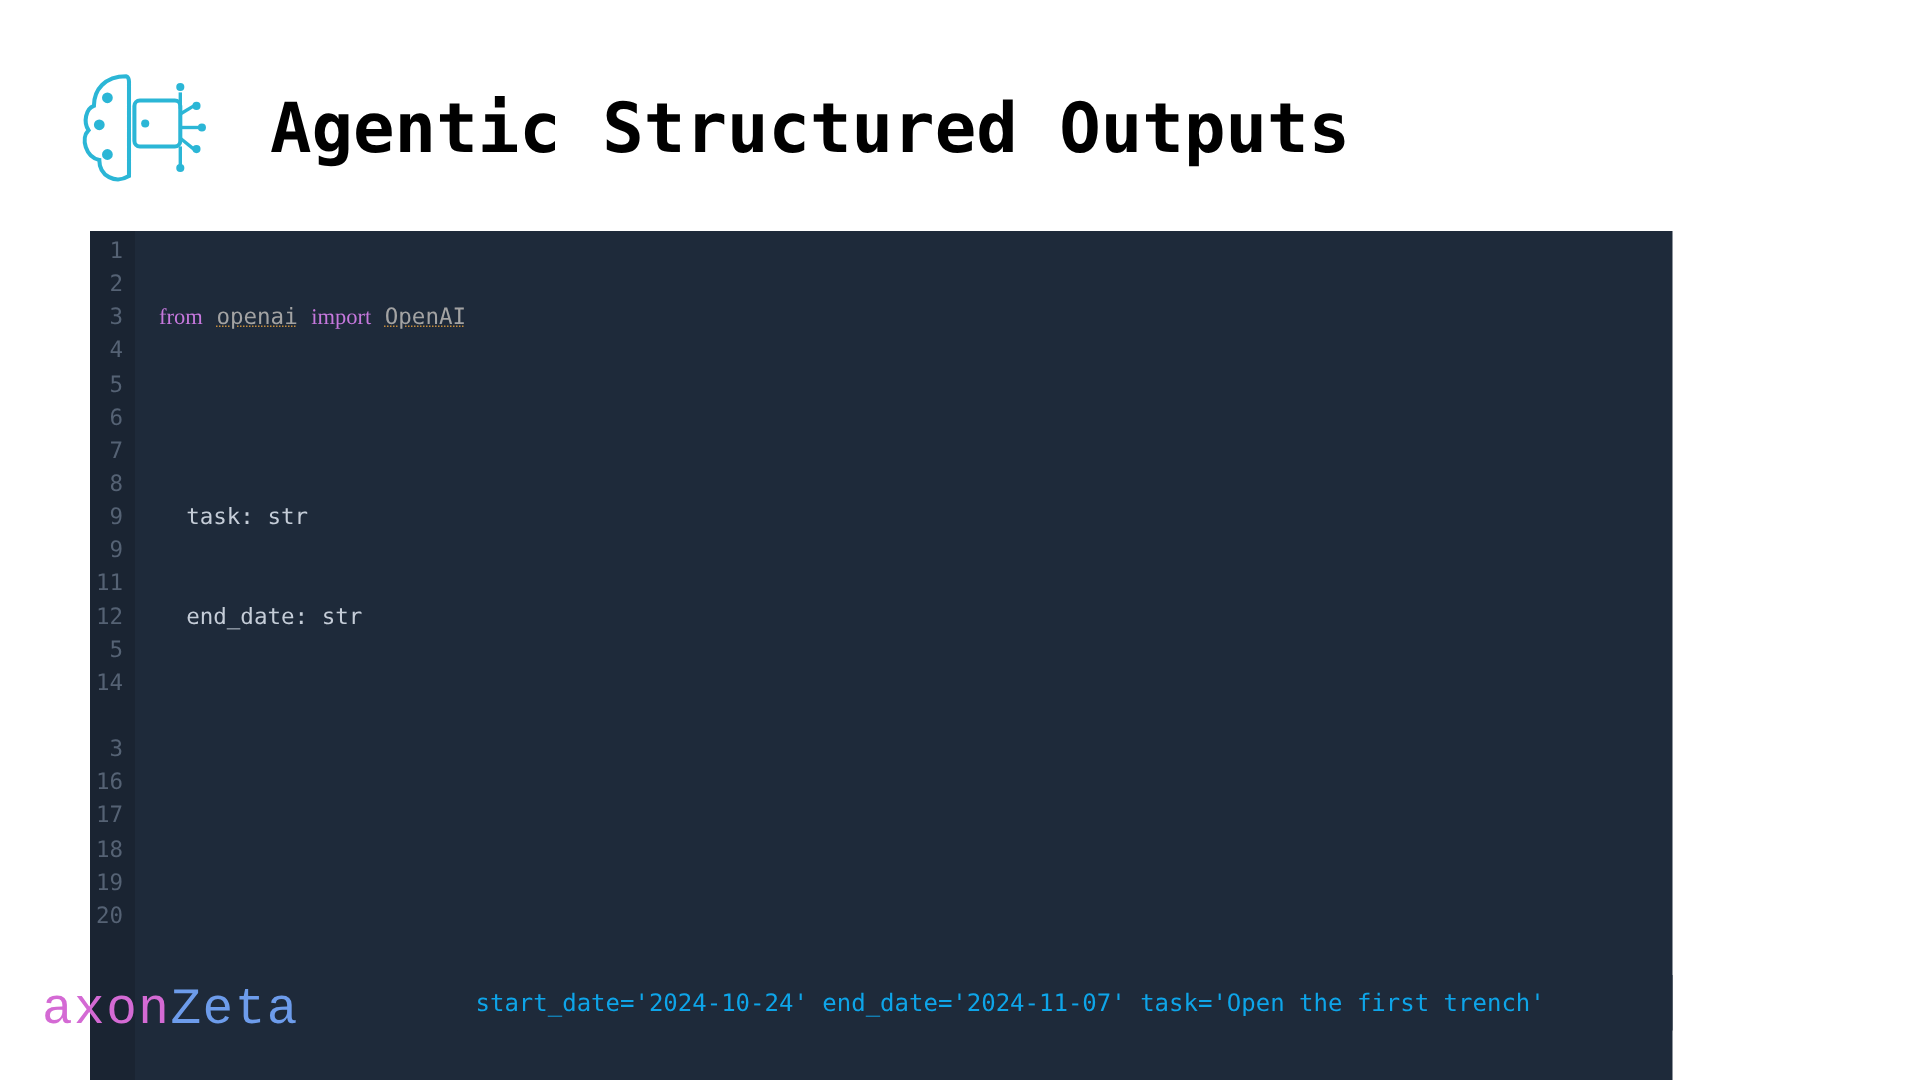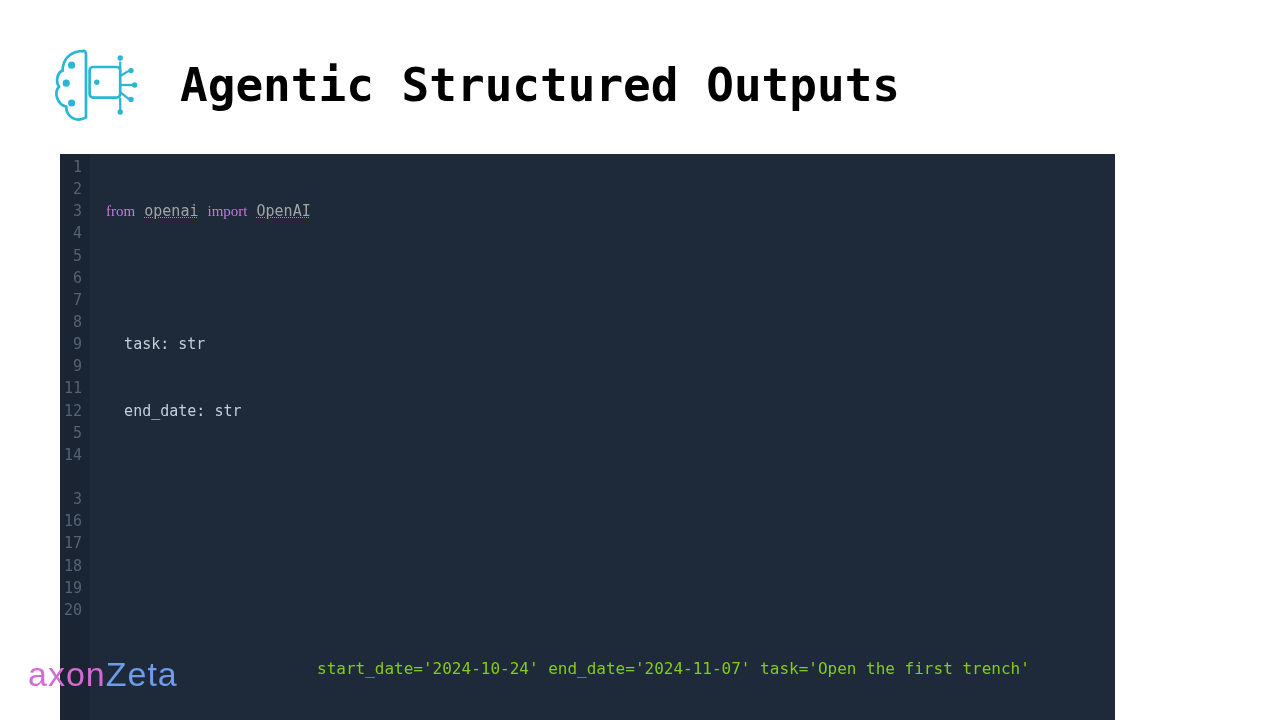--- a/index.html
+++ b/index.html
@@ -52,30 +52,30 @@
   .code .row { height: 22.15px; }
   .kw  { color: #c678dd; font-family: Liberation Serif, serif; }
   .lib { color: #a3a3a3; text-decoration: underline dotted #c28b3e; text-decoration-thickness: 1px; }
   .cls { color: #d8b35a; }
   .output-bar {
     position: absolute;
     left: 305px;
     top: 650px;
     width: 810px;
     background: #1e2a3a;
-    color: #84cc16;
+    color: #0ea5e9;
     padding: 9px 12px;
     font-size: 16px;
     font-family: ui-monospace, 'SF Mono', Menlo, Consolas, monospace;
   }
   .brand {
     position: absolute;
     left: 28px;
     top: 655px;
-    font-family: Liberation Sans, sans-serif;
+    font-family: Liberation Mono, monospace;
     font-size: 34px;
     font-weight: 400;
     letter-spacing: 1px;
   }
   .brand .a1 { color: #d46ad4; }
   .brand .a2 { color: #6d9ceb; }
 </style>
 </head>
 <body>
 

